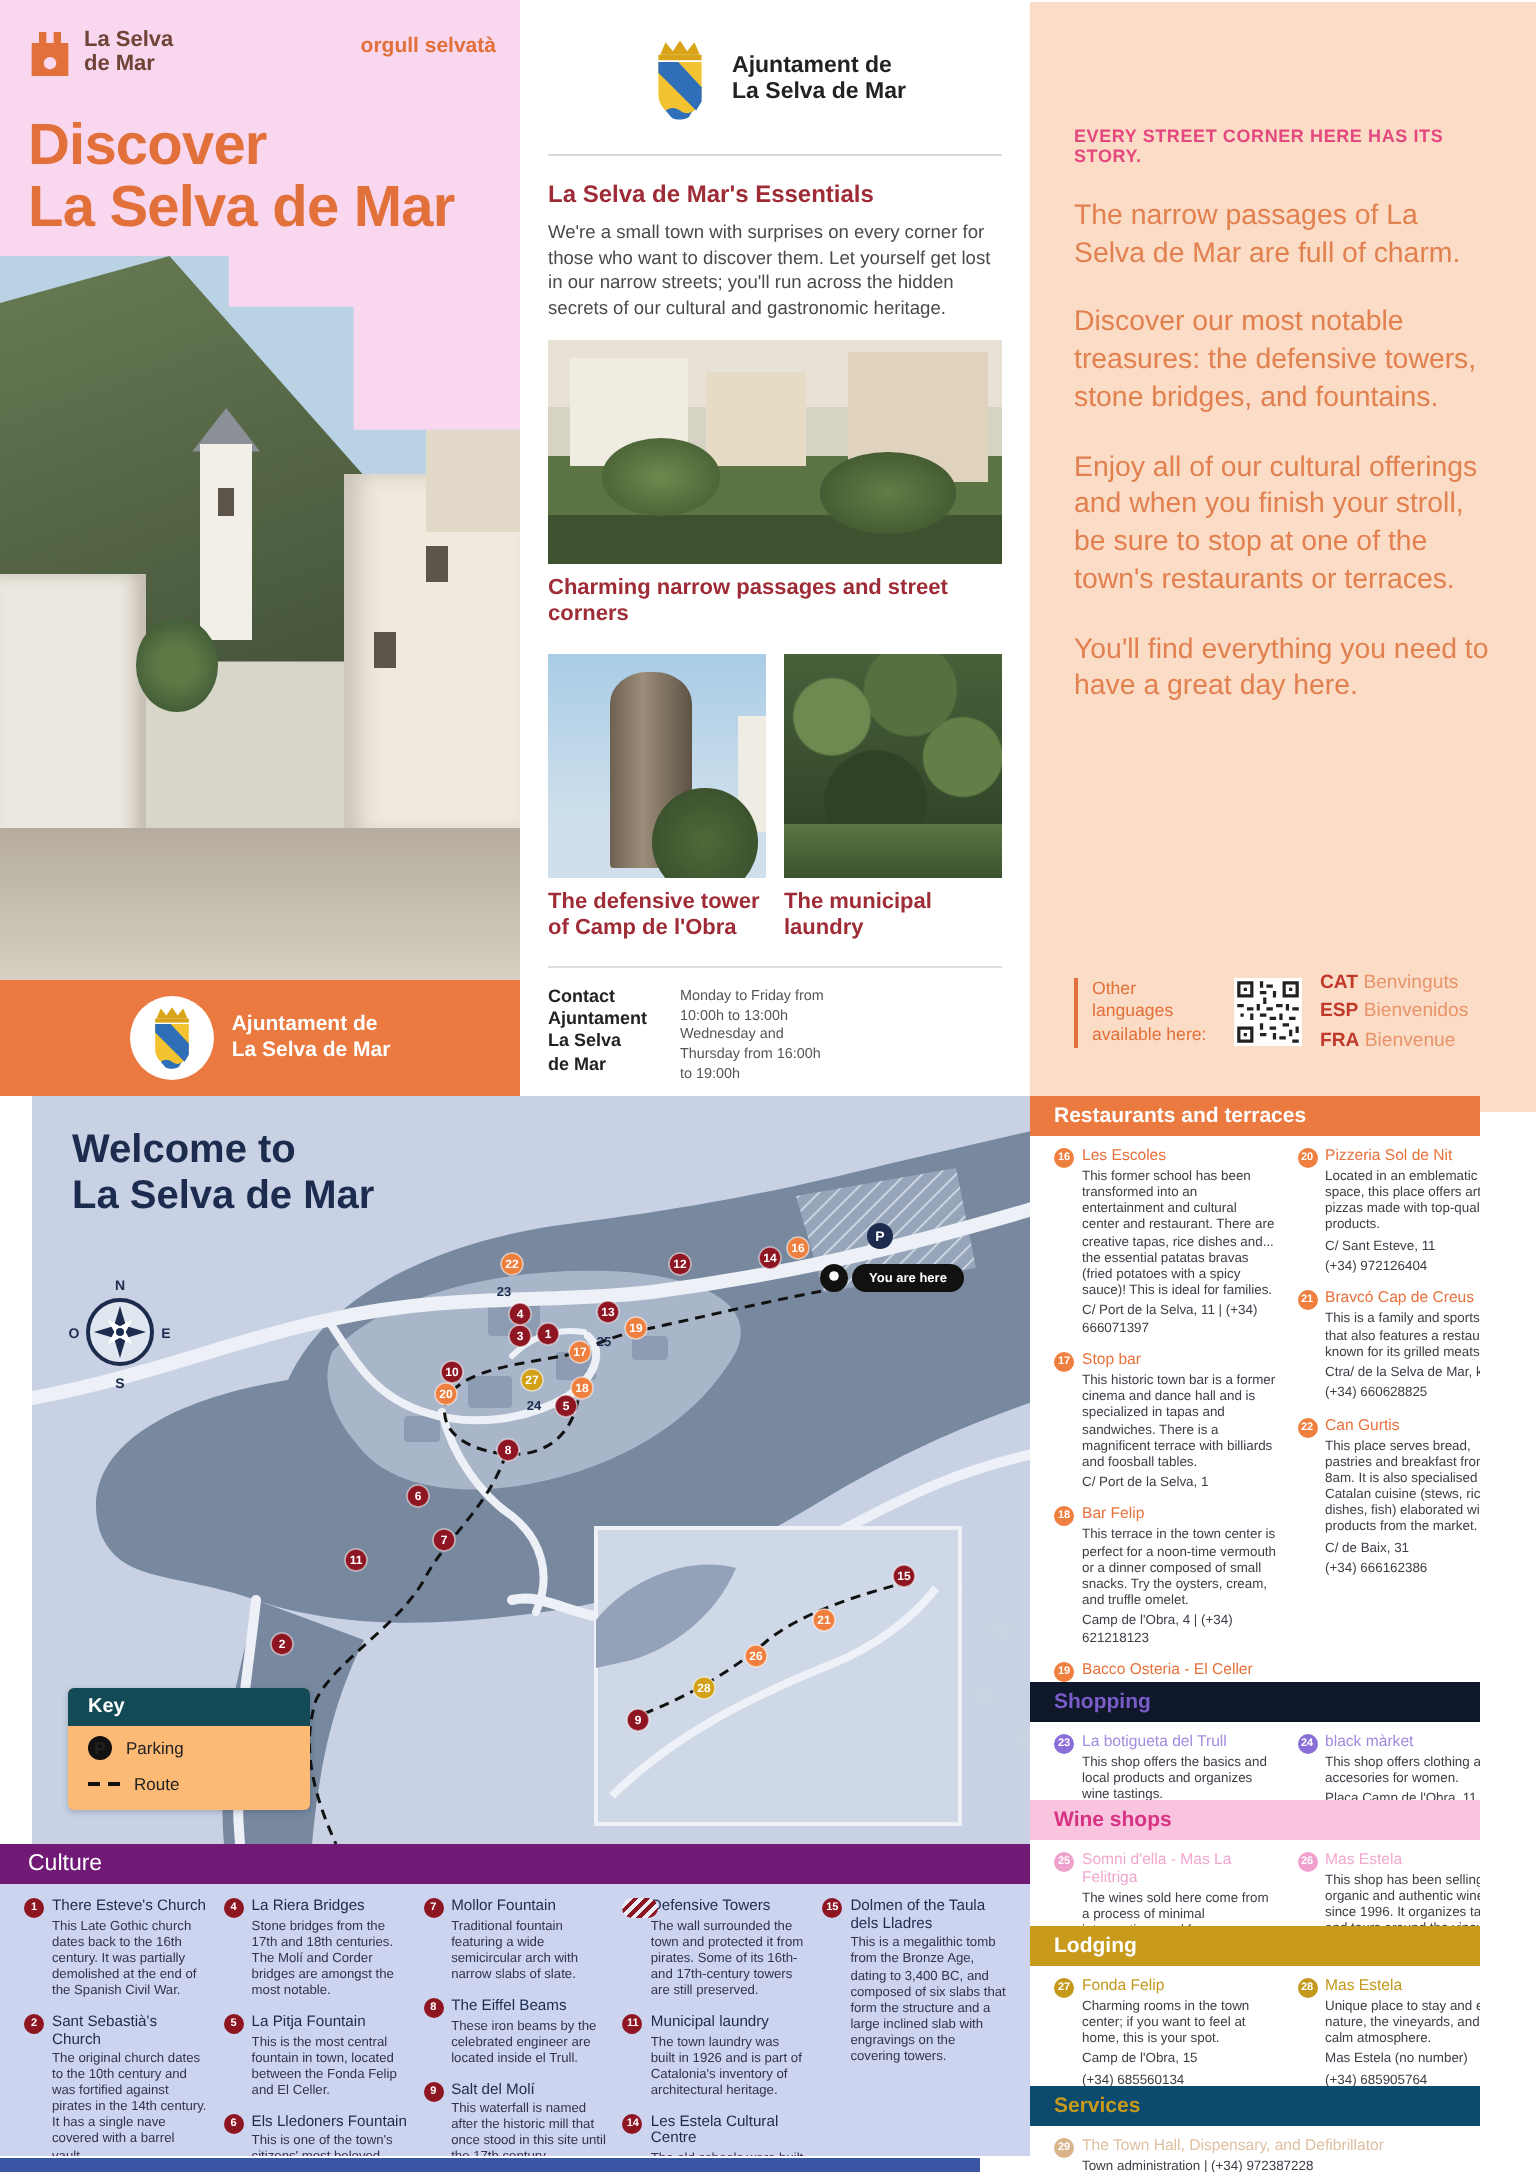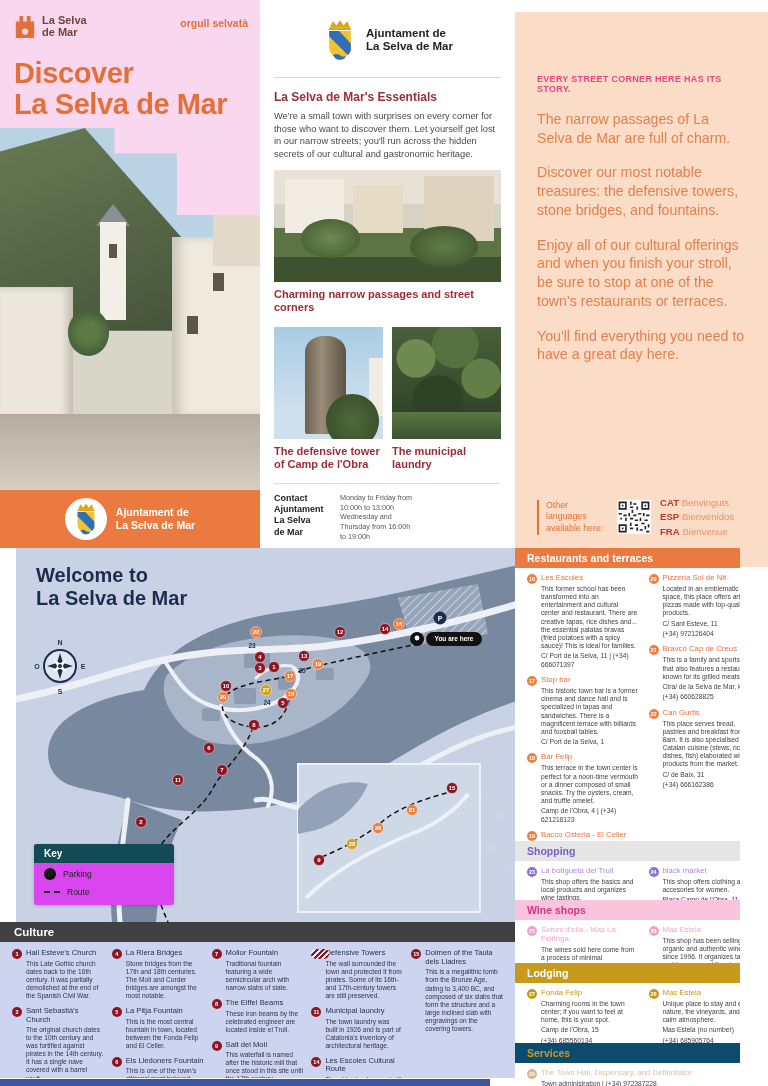--- a/index.html
+++ b/index.html
@@ -59,56 +59,56 @@
     linear-gradient(#49603a,#2c3d24);position:relative;overflow:hidden}
   .mp3-hedge{left:0;bottom:0;width:100%;height:24%;background:linear-gradient(#5a7743,#3c5230)}
   .contact{border-top:1px solid #ddd;margin:12px 14px 0;padding-top:9px;display:grid;grid-template-columns:58px 1fr 1.08fr;gap:8px}
   .c-label{font-size:9px;font-weight:bold;color:#222;white-space:pre-line;line-height:1.25}
   .c-cell{font-size:7.2px;color:#555;line-height:1.35}
   .c-cell .ln{display:block}
   .soc-row{display:flex;align-items:center;gap:4px;margin-top:9px}
   .soc-row span{font-size:7.2px;color:#555}
 
   
-  .col-right{position:absolute;left:515px;top:12px;width:253px;height:555px;background:#fadcc7;overflow:hidden}
+  .col-right{position:absolute;left:515px;top:1px;width:253px;height:555px;background:#fadcc7;overflow:hidden}
   .kicker{margin:62px 22px 0;font-size:9px;font-weight:bold;letter-spacing:.3px;color:#e5487e}
   .story-p{margin:16px 22px 0;font-size:14.2px;line-height:1.32;color:#e2804f}
   .langs{position:absolute;left:22px;bottom:28px;display:flex;align-items:center;gap:9px}
   .langs .lbl{border-left:2px solid #e2703a;padding-left:7px;font-size:8.8px;color:#e2703a;line-height:1.35;width:62px}
   .lang-list{font-size:9.6px;line-height:1.5}
   .lang-list b{color:#c0392b}
   .lang-list span{color:#e8936a}
 
   
   .map-panel{position:absolute;left:16px;top:548px;width:515px;height:374px;background:#c8d2e4;overflow:hidden}
   .map-title{position:absolute;left:20px;top:16px;font-size:20px;font-weight:bold;color:#1d2c4e;line-height:1.15}
-  .key-box{position:absolute;left:18px;top:296px;width:140px;background:#d946ef;border-radius:3px;box-shadow:0 1px 3px rgba(20,40,70,.25);overflow:hidden}
+  .key-box{position:absolute;left:18px;top:296px;width:121px;background:#fdba74;border-radius:3px;box-shadow:0 1px 3px rgba(20,40,70,.25);overflow:hidden}
   .key-head{background:#124a55;color:#fff;font-weight:bold;font-size:10px;padding:4px 10px}
   .key-row{display:flex;align-items:center;gap:7px;padding:5px 10px 2px}
   .key-row:last-child{padding-bottom:8px}
   .key-p{width:12px;height:12px;border-radius:50%;background:#111;color:#fff;font-size:8px;font-weight:bold;display:flex;align-items:center;justify-content:center}
   .key-route{width:16px;border-top:2px dashed #111}
   .key-row span{font-size:8.5px;color:#222}
   .map-num{fill:#fff;font-size:6px;font-weight:bold;text-anchor:middle;font-family:"Liberation Sans",sans-serif}
   .map-label{fill:#1d2c4e;font-size:6.5px;font-weight:bold;text-anchor:middle;font-family:"Liberation Sans",sans-serif}
   .compass-l{fill:#1d2c4e;font-size:7px;font-weight:bold;text-anchor:middle;font-family:"Liberation Sans",sans-serif}
   .yah-text{fill:#fff;font-size:6.5px;font-weight:bold;text-anchor:middle;font-family:"Liberation Sans",sans-serif}
 
   
   .culture{position:absolute;left:0;top:922px;width:515px;height:156px;background:#cdd4ef;overflow:hidden}
-  .cul-head{background:#404040;color:#fff;font-weight:bold;font-size:11.5px;padding:4px 0 4px 14px}
+  .cul-head{background:#701a75;color:#fff;font-weight:normal;font-size:11.5px;padding:4px 0 4px 14px}
   .cul-grid{display:flex;gap:8px;padding:7px 12px 0}
   .cul-grid .dcol{flex:1 1 0;min-width:0}
 
   
   .info-panel{position:absolute;left:515px;top:548px;width:225px;height:538px;background:#fff;overflow:hidden}
   .sec{position:absolute;left:0;width:253px;overflow:hidden}
   .sec-head{font-weight:bold;font-size:10.5px;padding:4px 0 4px 12px}
   .sec-restaurants{top:0;height:293px}           .sec-restaurants .sec-head{background:#ea7a40;color:#fff}
-  .sec-shopping{top:293px;height:59px}           .sec-shopping .sec-head{background:#e5e5e5;color:#7a5cc9}
+  .sec-shopping{top:293px;height:59px}           .sec-shopping .sec-head{background:#0f172a;color:#7a5cc9}
   .sec-wine{top:352px;height:63px}               .sec-wine .sec-head{background:#f9c4de;color:#d63384}
   .sec-lodging{top:415px;height:80px}            .sec-lodging .sec-head{background:#c79a1c;color:#fff}
   .sec-services{top:495px;height:43px}           .sec-services .sec-head{background:#0c4a6e;color:#c79a1c}
   .entries{display:flex;gap:10px;padding:6px 8px 0 12px}
   .entries .dcol{flex:1 1 0;min-width:0}
 
   
   .entry{position:relative;padding-left:14px;margin-bottom:7px}
   .badge{position:absolute;left:0;top:0;width:10px;height:10px;border-radius:50%;color:#fff;font-size:5.5px;font-weight:bold;display:flex;align-items:center;justify-content:center}
   .badge.striped{width:18px;border-radius:5px;color:transparent;background:repeating-linear-gradient(135deg,#8e1522 0 2px,#e9ecf5 2px 4px)!important}
@@ -450,21 +450,21 @@
       </div>
     </div>
   </div>
 
   <div class="culture">
     <div class="cul-head">Culture</div>
     <div class="cul-grid">
         <div class="dcol">
           <div class="entry">
             <span class="badge">1</span>
-            <span class="e-name">Hall Esteve's Church</span>
+            <span class="e-name">There Esteve's Church</span>
             <div class="e-body">This Late Gothic church dates back to the 16th century. It was partially demolished at the end of the Spanish Civil War.</div>
           </div>
           <div class="entry">
             <span class="badge">2</span>
             <span class="e-name">Sant Sebastià's Church</span>
             <div class="e-body">The original church dates to the 10th century and was fortified against pirates in the 14th century. It has a single nave covered with a barrel vault.</div>
           </div>
         </div>
         <div class="dcol">
           <div class="entry">
@@ -506,21 +506,21 @@
             <span class="e-name">Defensive Towers</span>
             <div class="e-body">The wall surrounded the town and protected it from pirates. Some of its 16th- and 17th-century towers are still preserved.</div>
           </div>
           <div class="entry">
             <span class="badge">11</span>
             <span class="e-name">Municipal laundry</span>
             <div class="e-body">The town laundry was built in 1926 and is part of Catalonia's inventory of architectural heritage.</div>
           </div>
           <div class="entry">
             <span class="badge">14</span>
-            <span class="e-name">Les Escoles Cultural Route</span>
+            <span class="e-name">Les Estela Cultural Centre</span>
             <div class="e-body">The old schools were built during the Second Spanish Republic. They are currently a cultural center and restaurant.</div>
           </div>
         </div>
         <div class="dcol">
           <div class="entry">
             <span class="badge">15</span>
             <span class="e-name">Dolmen of the Taula dels Lladres</span>
             <div class="e-body">This is a megalithic tomb from the Bronze Age, dating to 3,400 BC, and composed of six slabs that form the structure and a large inclined slab with engravings on the covering towers.</div>
           </div>
         </div>

